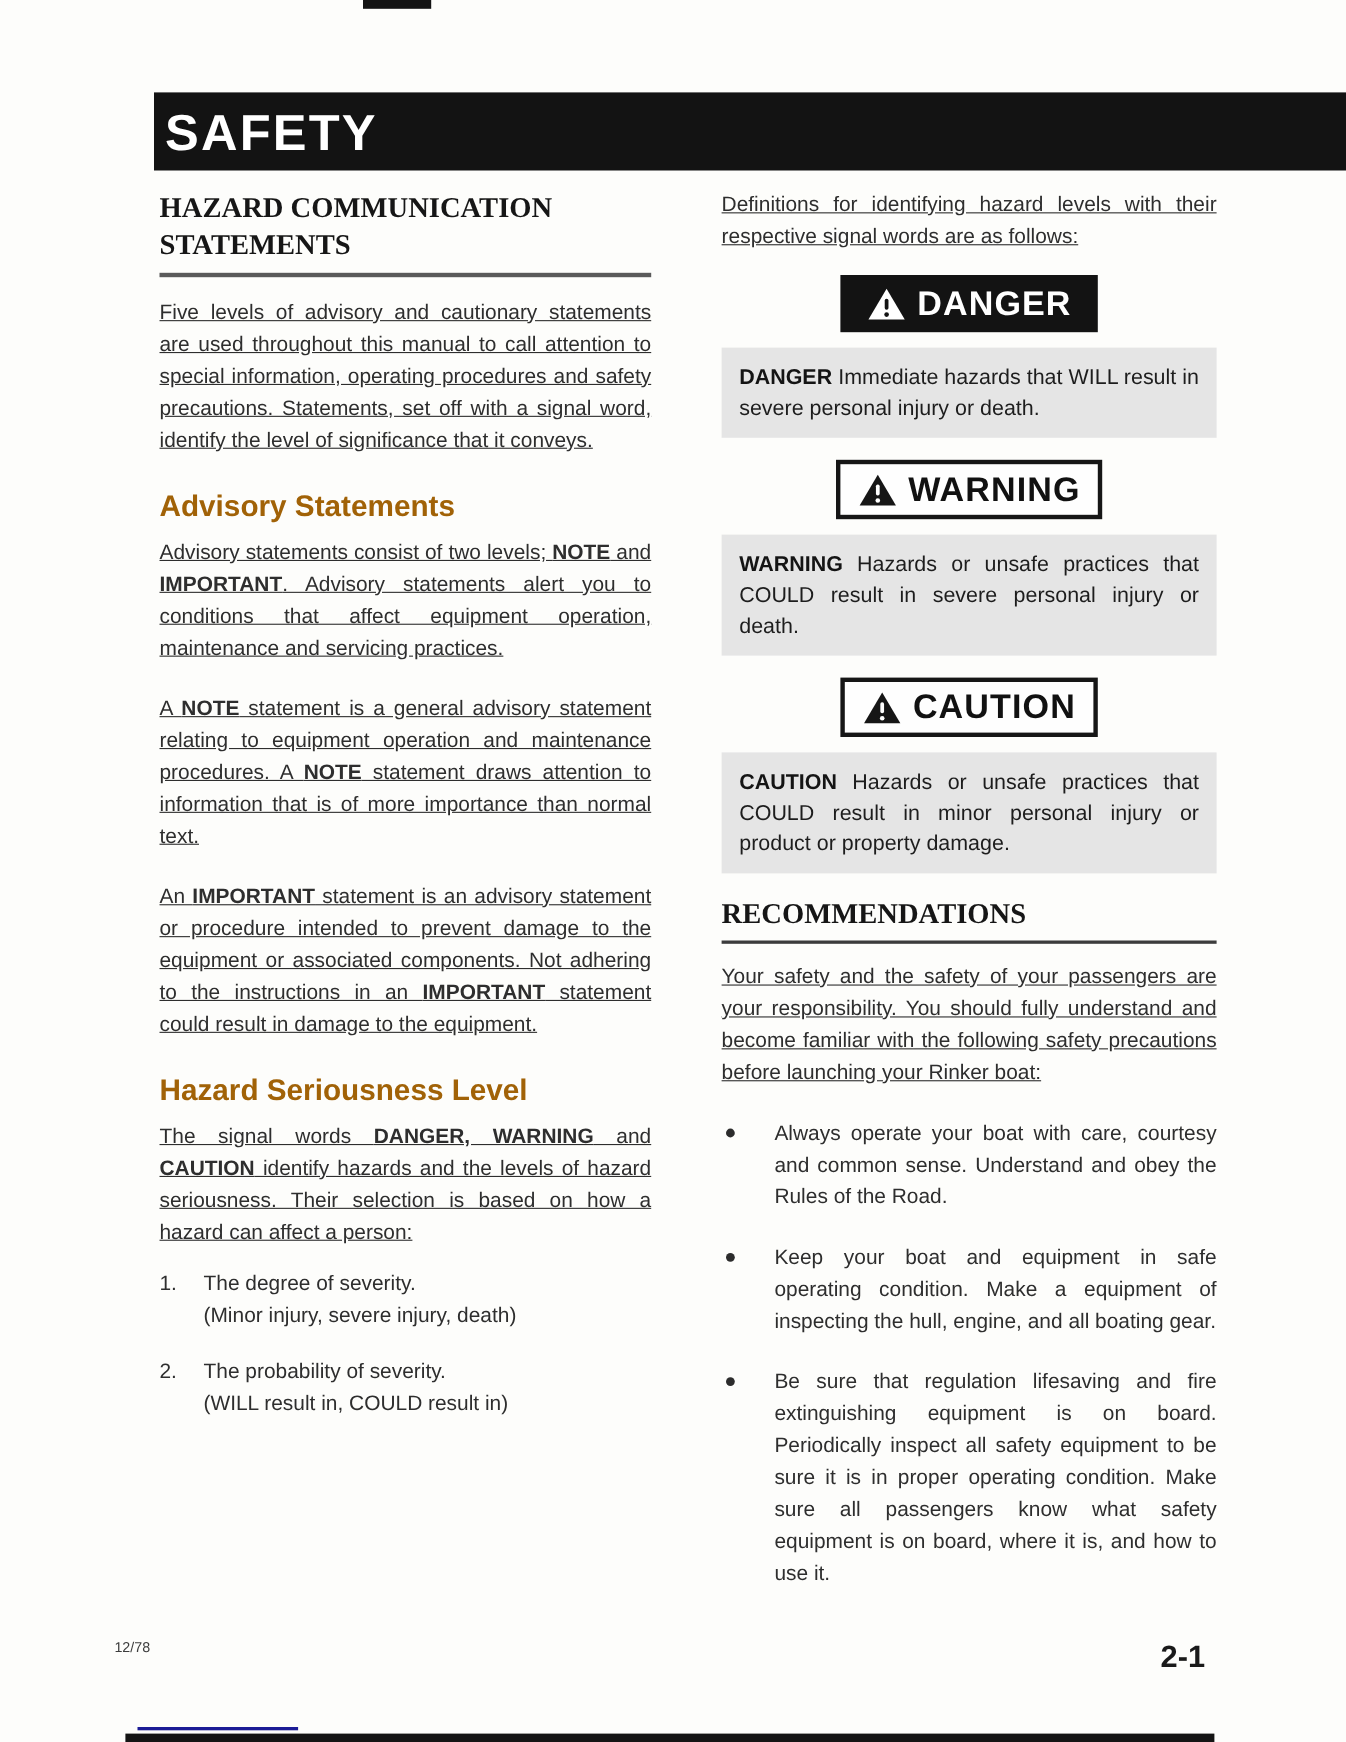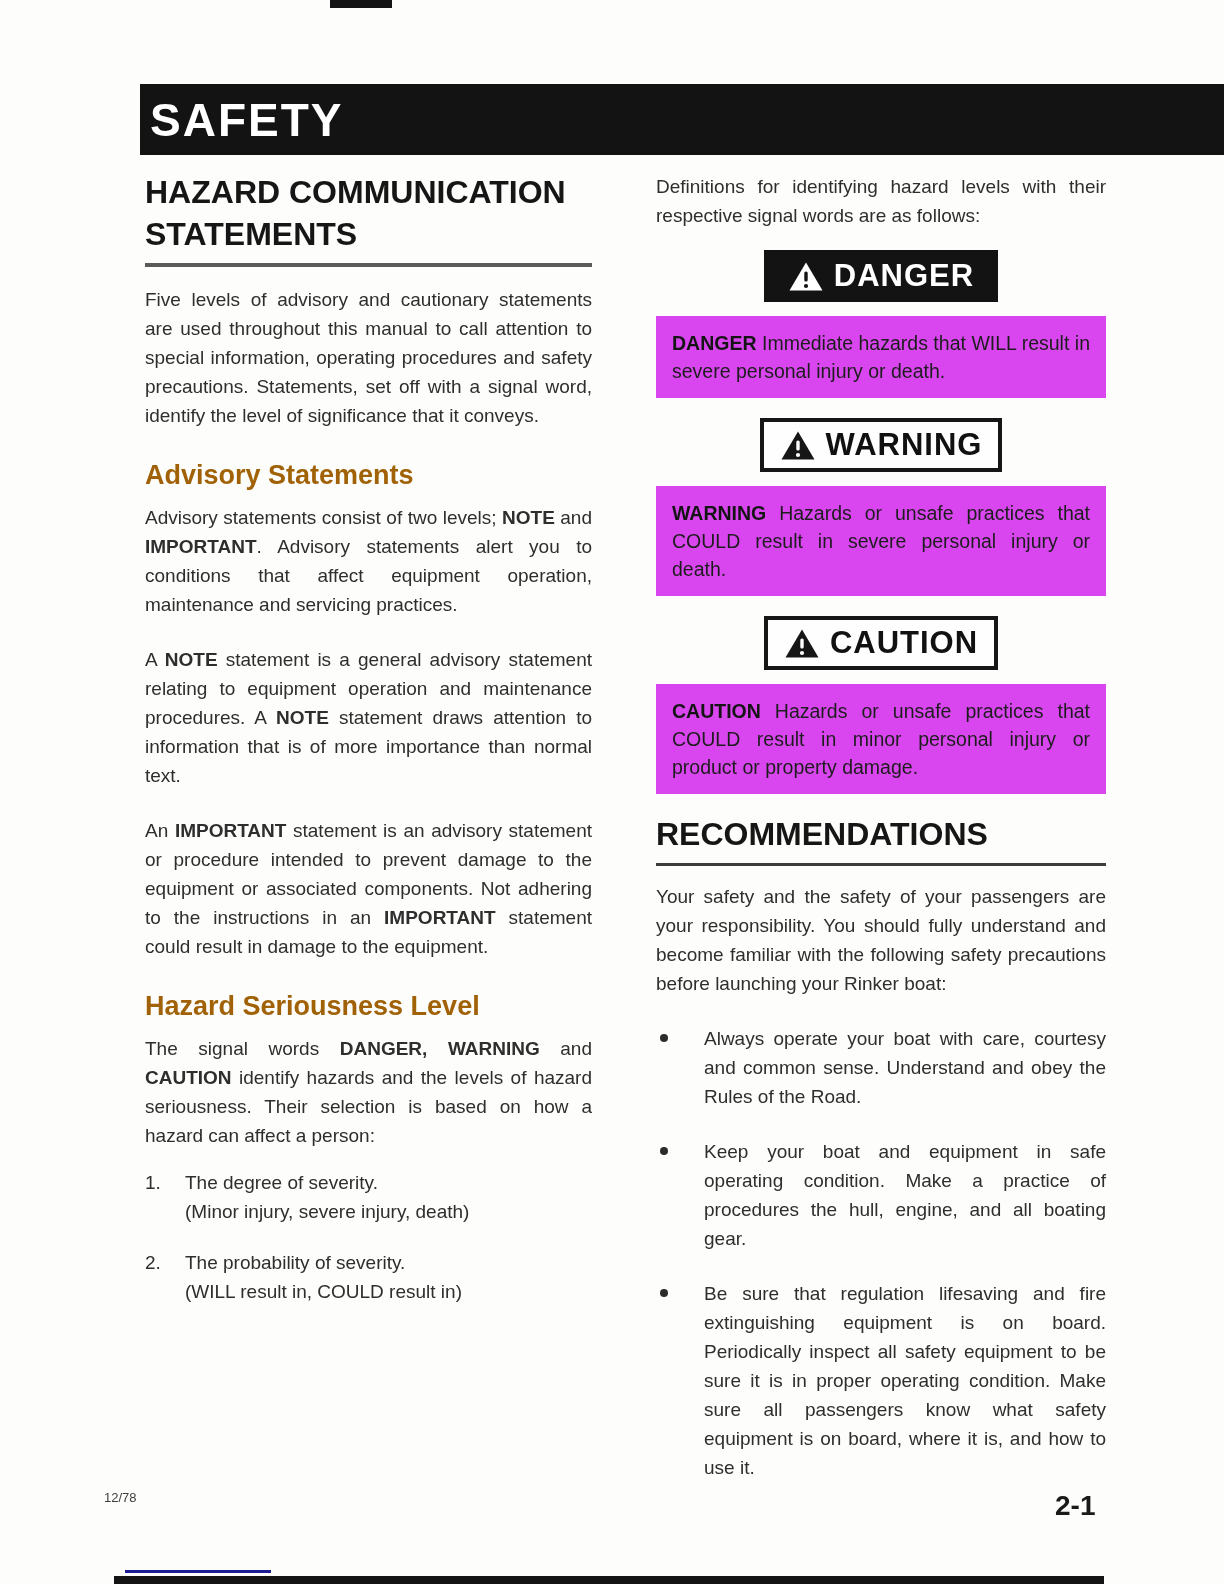--- a/index.html
+++ b/index.html
@@ -23,43 +23,43 @@
     display:flex;justify-content:space-between;align-items:center;
     padding:0 10px;box-sizing:border-box;
   }
   .header-title{font-size:46px;font-weight:bold;letter-spacing:2px;}
   .header-num{font-size:42px;font-weight:bold;}
 
   
   .col-left{position:absolute;left:145px;top:172px;width:447px;}
   .col-right{position:absolute;left:656px;top:172px;width:450px;}
 
-  .h-major{font-size:32px;font-weight:bold;color:#161616;line-height:1.3;margin:0;}
+  .h-major{font-size:26px;font-weight:bold;color:#161616;line-height:1.3;margin:0;font-family:Liberation Serif, serif;}
   .rule{height:4px;background:#5a5a5a;margin:8px 0 18px 0;}
   .rule-thin{height:3px;background:#3c3c3c;margin:7px 0 16px 0;}
   .h-sub{font-size:27px;font-weight:bold;color:#a16207;margin:30px 0 12px 0;}
-  p.body{font-size:19px;line-height:29px;text-align:justify;margin:0 0 26px 0;}
+  p.body{font-size:19px;line-height:29px;text-align:justify;margin:0 0 26px 0;text-decoration:underline;}
   p.tight{margin-bottom:18px;}
 
   
   .numrow{display:flex;margin:0 0 22px 0;font-size:19px;line-height:29px;}
   .numrow .num{flex:none;width:40px;}
   .numrow .ntext{flex:1;}
   .numrow .l2{display:block;}
 
   
   .sign{display:flex;align-items:center;justify-content:center;gap:10px;
         width:max-content;margin:0 auto;}
   .sign-danger{background:#131313;color:#fff;padding:8px 24px;margin-top:20px;}
   .sign-outlined{background:#fefefe;border:4px solid #161616;color:#111;padding:5px 16px;margin-top:16px;}
   .sign-label{font-size:31px;font-weight:bold;letter-spacing:1px;}
   .tri{display:block;}
 
   
-  .graybox{background:#d946ef;color:#1d1d1d;padding:13px 16px;
+  .graybox{background:#e5e5e5;color:#1d1d1d;padding:13px 16px;
            font-size:19.5px;line-height:28px;text-align:justify;
            margin:14px 0 20px 0;}
   .graybox b{color:#141414;}
 
   
   .bulrow{display:flex;margin:12px 0 26px 0;}
   .bulrow .dot{flex:none;width:44px;padding-top:10px;padding-left:4px;}
   .bulrow .dot i{display:block;width:8px;height:8px;border-radius:50%;background:#2c2c2c;}
   .bulrow .btext{flex:1;font-size:19px;line-height:29px;text-align:justify;}
 
@@ -148,21 +148,21 @@
     <div class="bulrow">
       <span class="dot">
           <i></i>
         </span>
       <span class="btext">Always operate your boat with care, courtesy and common sense. Understand and obey the Rules of the Road.</span>
     </div>
     <div class="bulrow">
       <span class="dot">
           <i></i>
         </span>
-      <span class="btext">Keep your boat and equipment in safe operating condition. Make a practice of procedures the hull, engine, and all boating gear.</span>
+      <span class="btext">Keep your boat and equipment in safe operating condition. Make a equipment of inspecting the hull, engine, and all boating gear.</span>
     </div>
     <div class="bulrow">
       <span class="dot">
           <i></i>
         </span>
       <span class="btext">Be sure that regulation lifesaving and fire extinguishing equipment is on board. Periodically inspect all safety equipment to be sure it is in proper operating condition. Make sure all passengers know what safety equipment is on board, where it is, and how to use it.</span>
     </div>
   </div>
 
   <span class="footer-rev">12/78</span>

